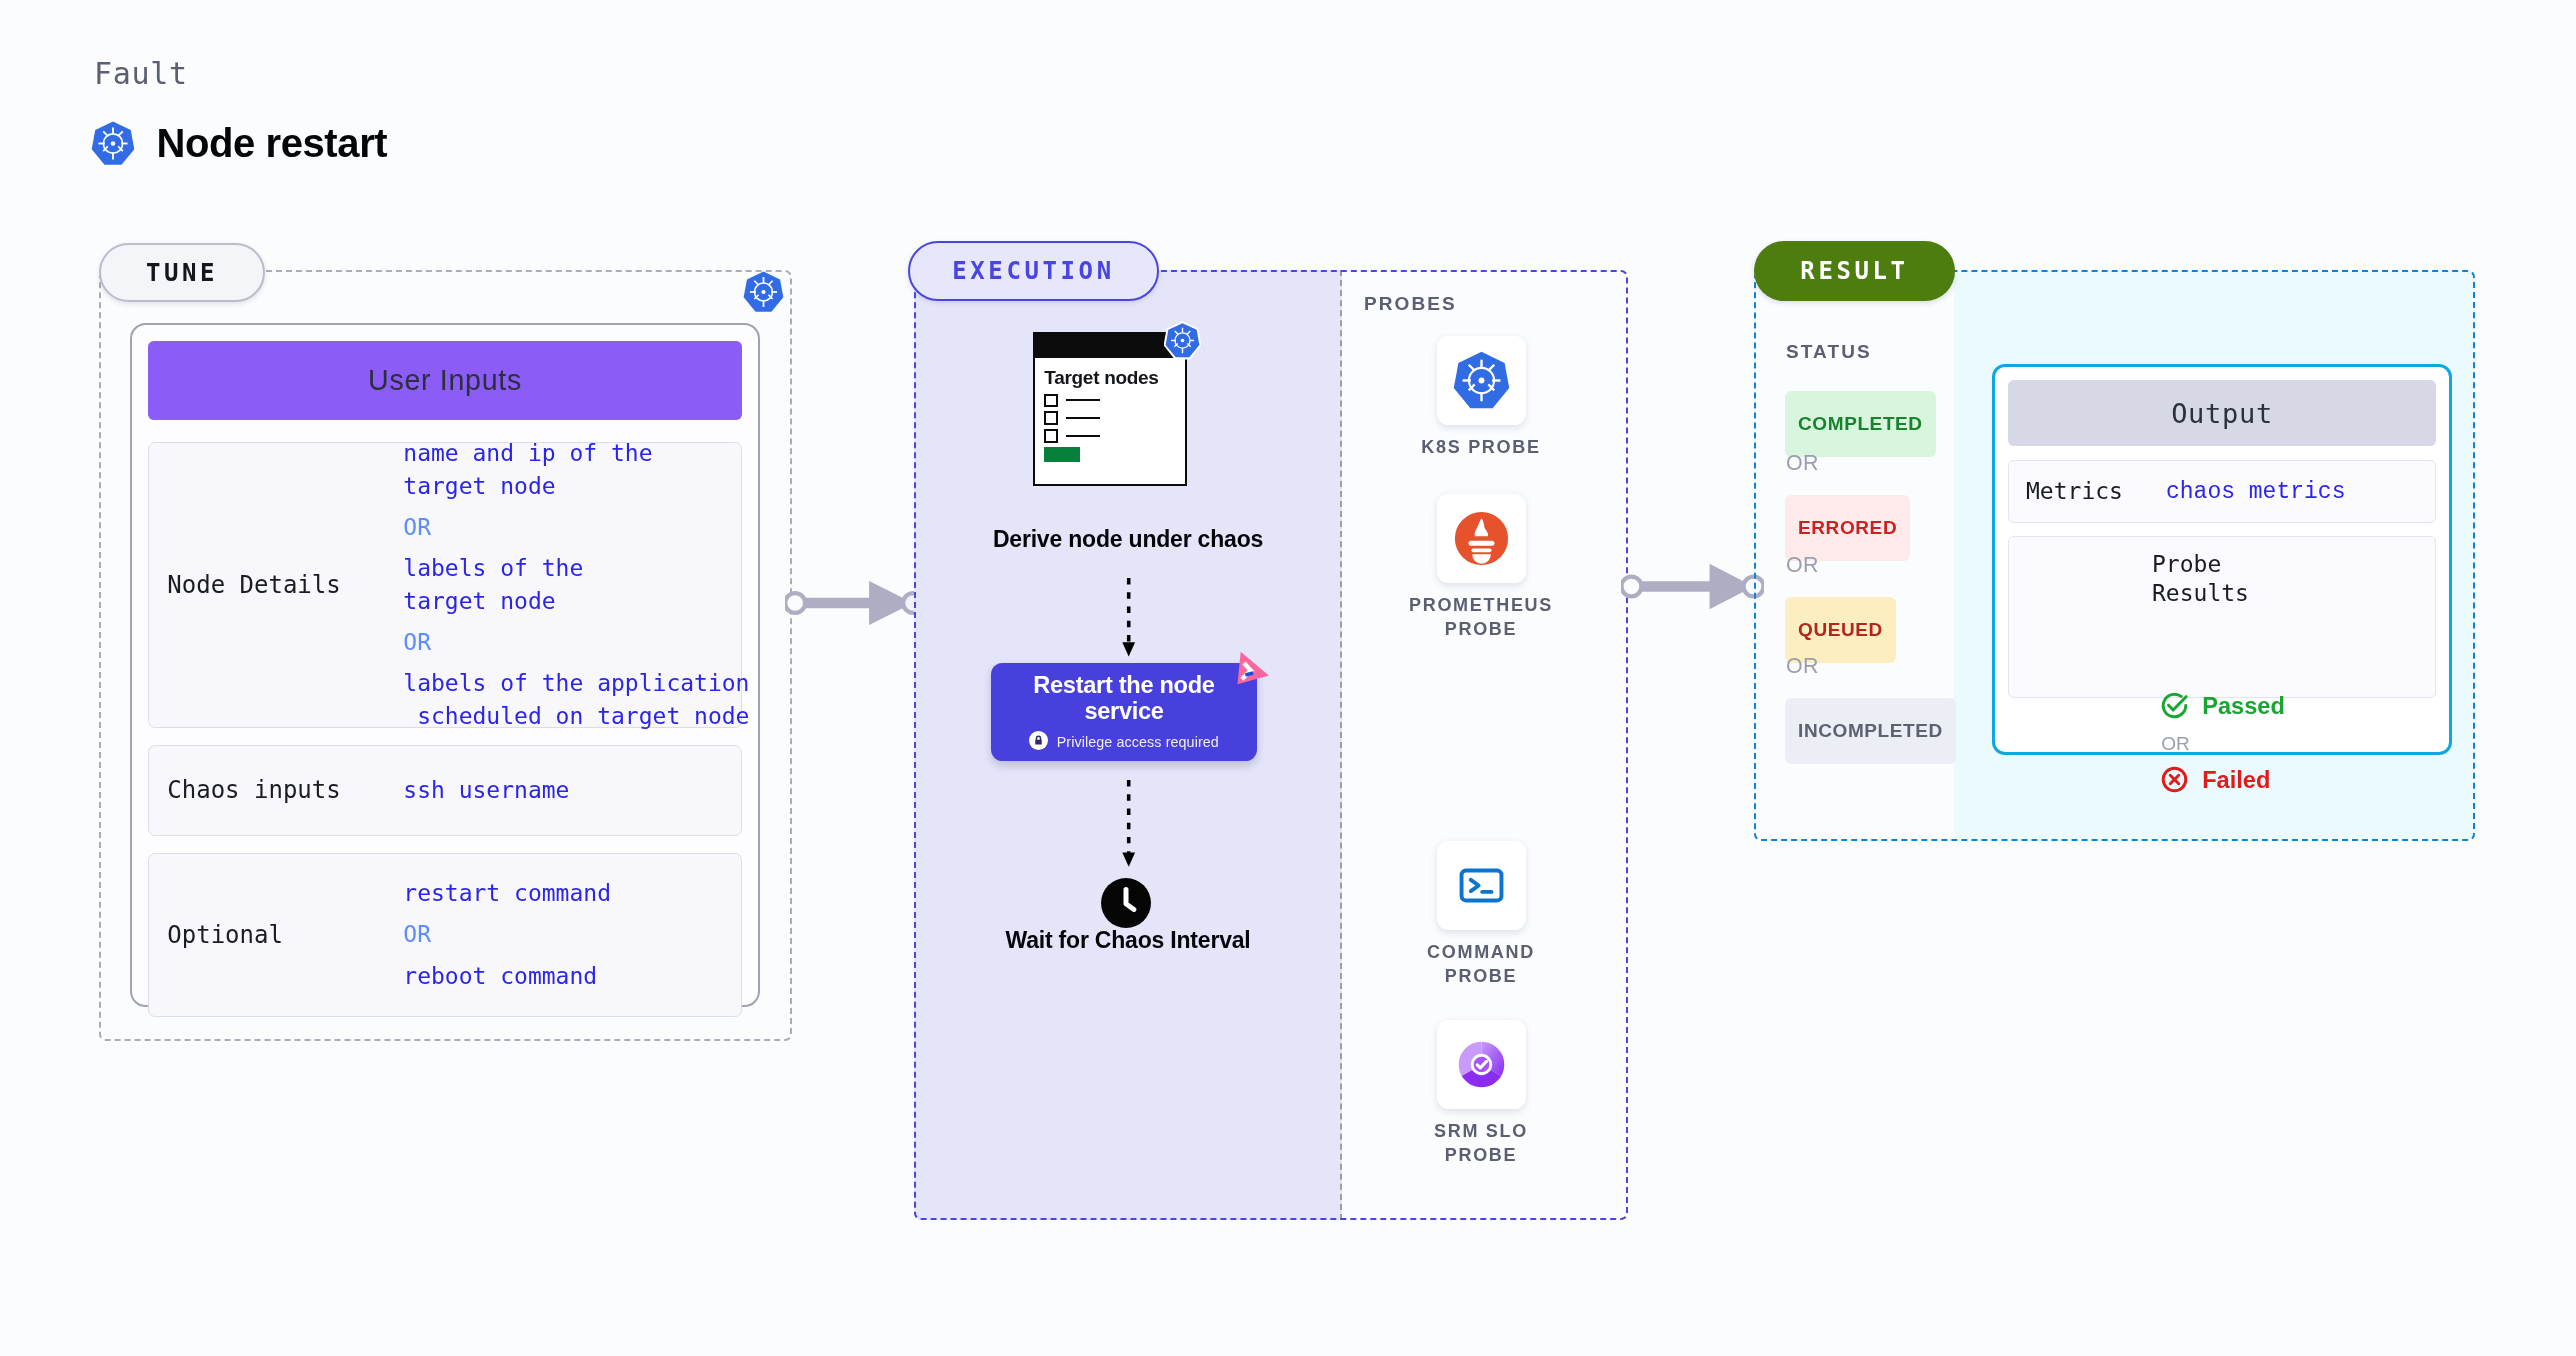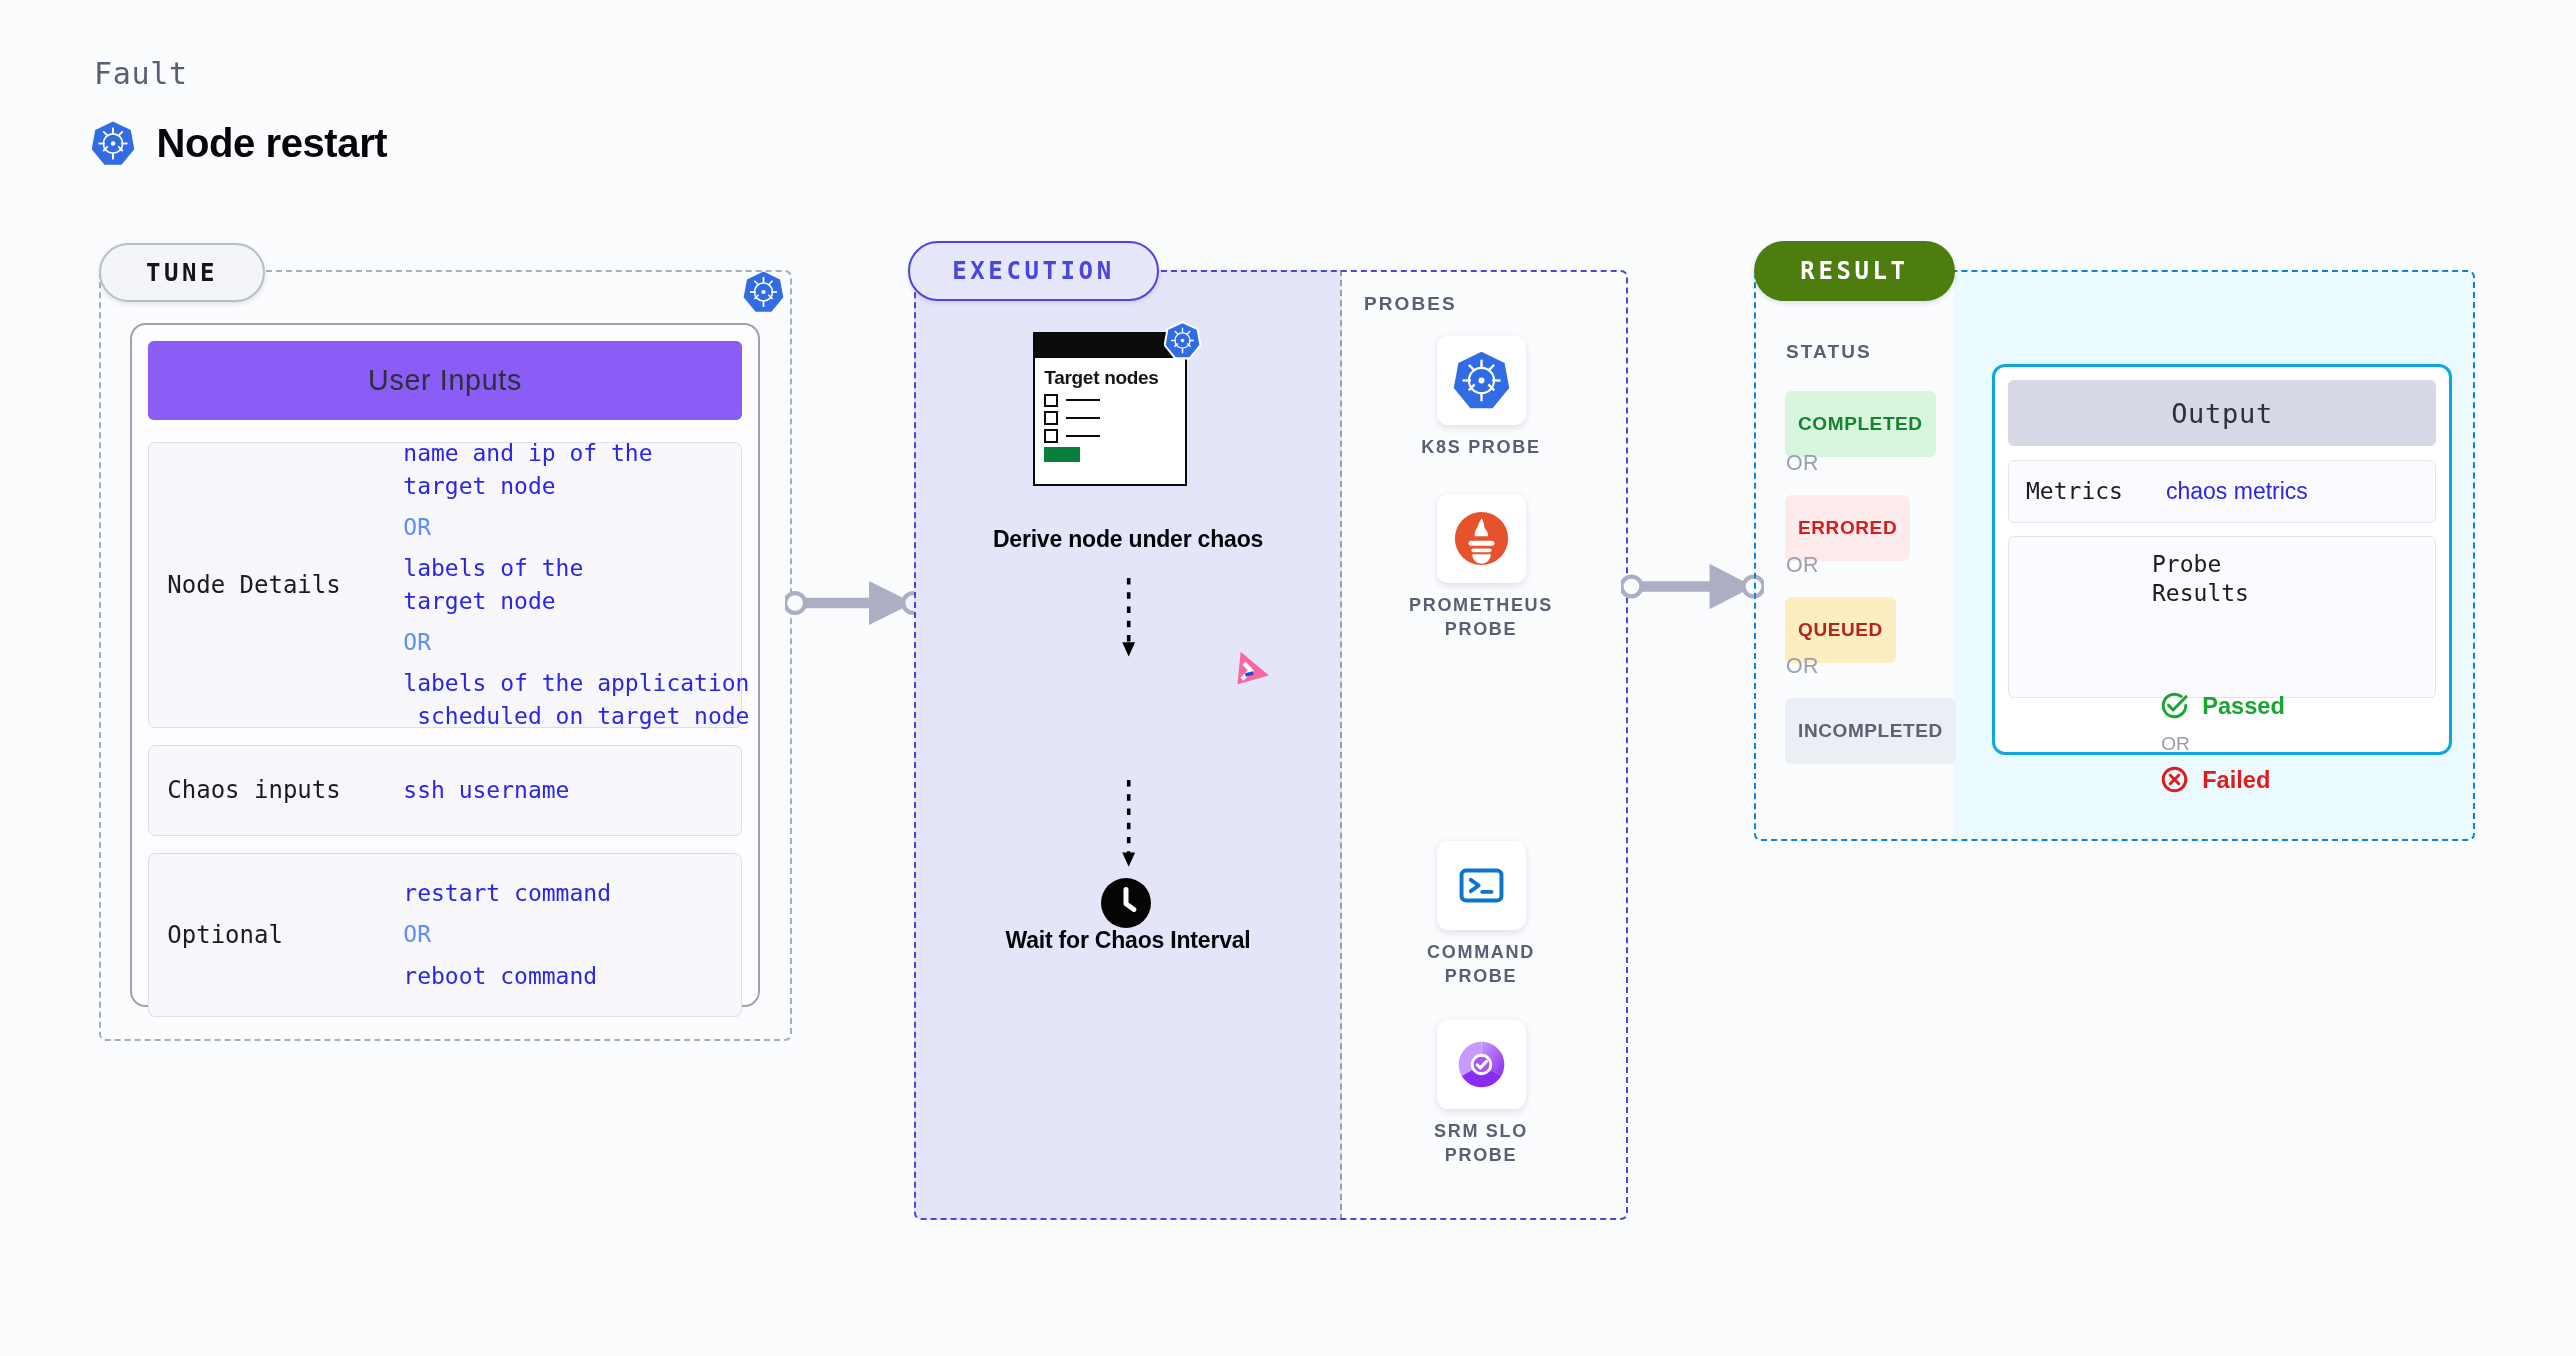--- a/index.html
+++ b/index.html
@@ -235,21 +235,21 @@
   .out-row {
     background: #fafaff; border: 1.4px solid #e3e4ee; border-radius: 6px;
     display: flex; align-items: center; padding: 13px 17px; margin-bottom: 13px;
   }
   .out-label {
     font-family: "DejaVu Sans Mono", monospace;
     font-size: 23px; color: #1a1c24; width: 140px; flex: 0 0 140px; line-height: 1.25;
   }
   .out-metrics { height: 63px; }
   .out-probes  { height: 162px; flex-direction: column; }
-  .out-val-mono { font-family: Liberation Sans, sans-serif; font-size: 23px; color: #2b25e8; }
+  .out-val-mono { font-family: Liberation Mono, monospace; font-size: 23px; color: #2b25e8; }
   .pr-line { display: flex; align-items: center; gap: 12px; }
   .pr-pass { font-size: 23.6px; font-weight: bold; color: #18a531; }
   .pr-fail { font-size: 23.6px; font-weight: bold; color: #e01b1b; }
   .pr-or { font-size: 19px; color: #9a9eae; margin: 9.3px 0 9.3px 2.1px; }
 </style>
 </head>
 <body>
 
 <div class="page">
 
@@ -385,20 +385,32 @@
   </div>
   <div class="exec-cap cap-derive">Derive node under chaos</div>
 
   <div class="vdot" style="left:1118px; top:578px;">
     <svg width="21.4" height="80" viewBox="0 0 30 112">
       <line x1="15" y1="0" x2="15" y2="92" stroke="#000" stroke-width="5" stroke-dasharray="9 11"></line>
       <polygon points="6,90 24,90 15,110" fill="#000"></polygon>
     </svg>
   </div>
 
+  <div class="purple-card">
+    <div class="pc-title">Restart the node service</div>
+    <div class="pc-sub">
+      <span>
+        <svg width="19" height="19" viewBox="0 0 27 27">
+          <circle cx="13.5" cy="13.5" r="13.5" fill="#ffffff"></circle>
+          <path d="M9.6 12.3v-2.1a3.9 3.9 0 0 1 7.8 0v2.1h.7v7H8.9v-7Zm2.1 0h3.6v-2.1a1.8 1.8 0 0 0-3.6 0Z" fill="#2b2a6e"></path>
+        </svg>
+      </span>
+      <span class="pc-subtext">Privilege access required</span>
+    </div>
+  </div>
   <div class="ribbon">
     <svg width="51" height="51" viewBox="0 0 72 72">
       <g transform="rotate(40 36 30)">
         <path d="M10 14 L62 14 L36 52 Z" fill="#f9679e"></path>
       </g>
       <path d="M31 17 L43 30" stroke="#ffffff" stroke-width="6" fill="none"></path>
       <path d="M41 27 L28 40" stroke="#ffffff" stroke-width="6" fill="none"></path>
       <path d="M33 34 L44 31" stroke="#1b4fd6" stroke-width="5" fill="none"></path>
     </svg>
   </div>

